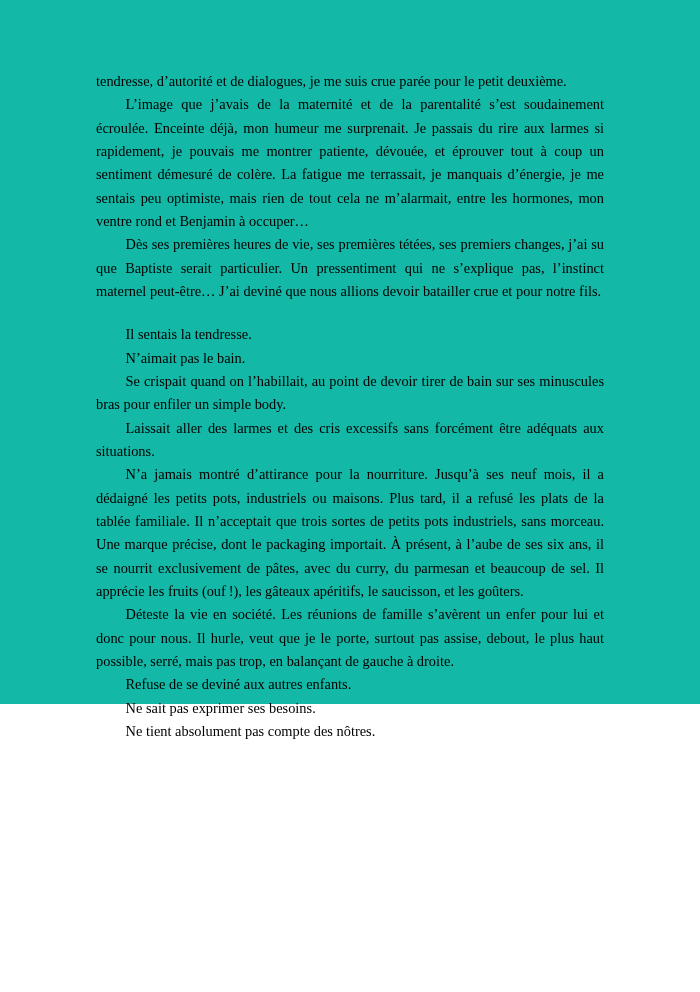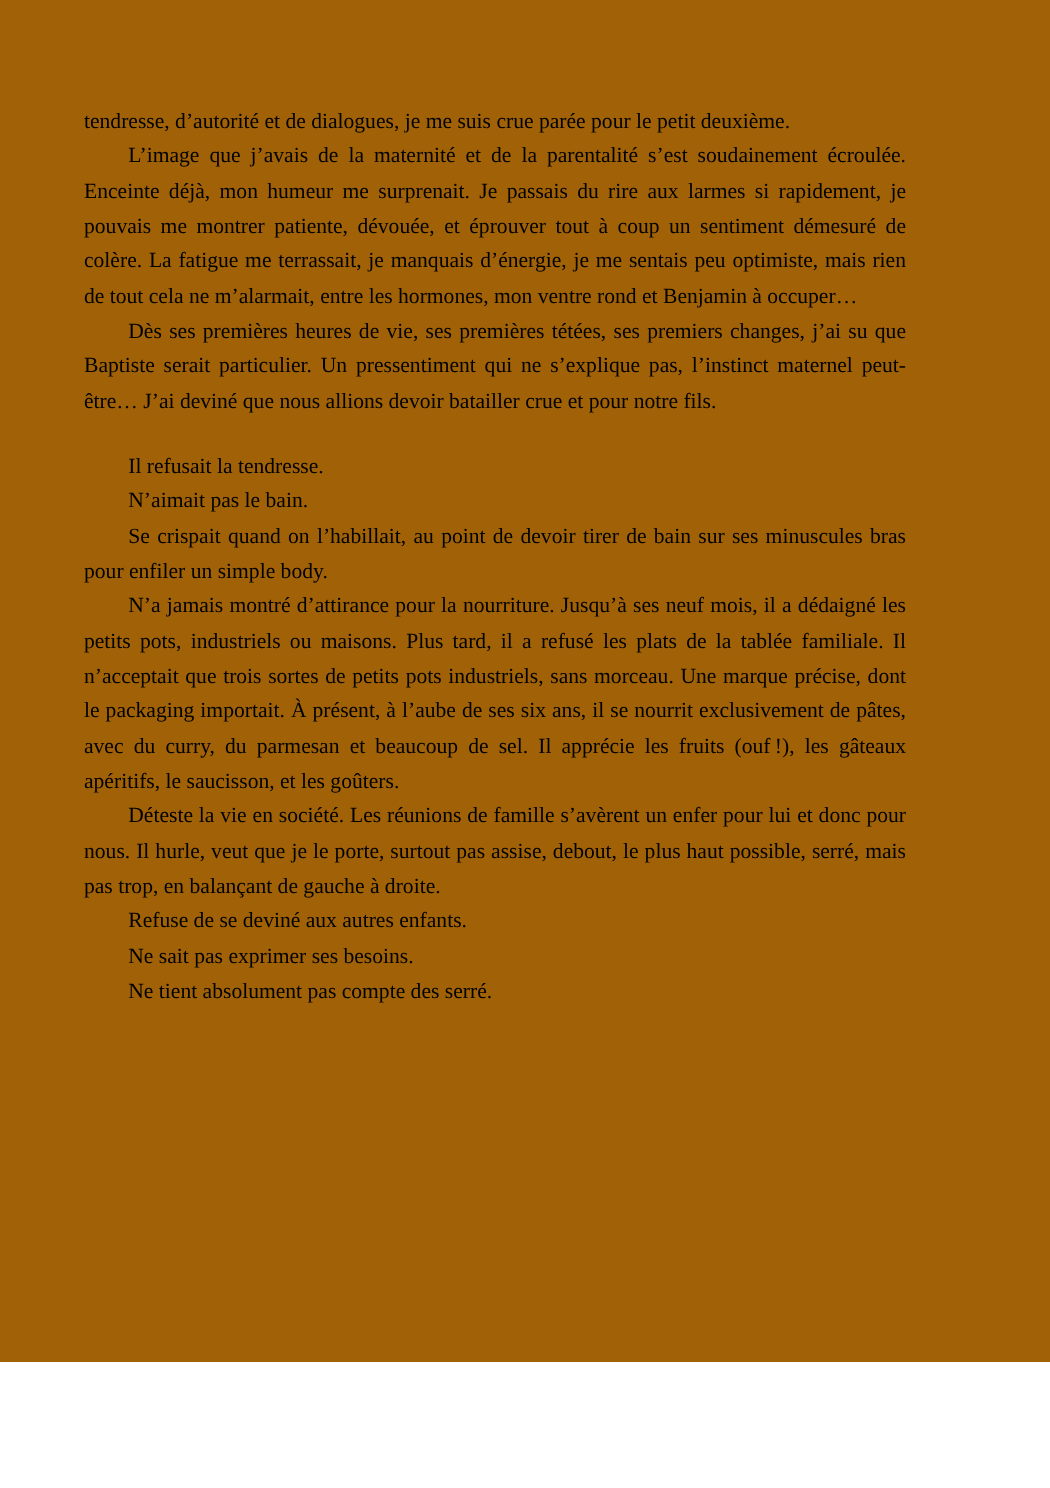--- a/index.html
+++ b/index.html
@@ -9,24 +9,24 @@
   }
   body {
     width: 700px;
     height: 992px;
     font-family: "Liberation Serif", serif;
     color: #000000;
   }
   .page {
     position: relative;
     width: 700px;
-    height: 908px;
+    height: 704px;
     box-sizing: border-box;
-    padding: 70px 96px 60px 56px;
-    background: #a16207;
+    padding: 70px 96px 60px 96px;
+    background: #14b8a6;
   }
   .body-text {
     font-size: 14.4px;
     line-height: 1.62;
     text-align: justify;
     text-justify: inter-word;
     hyphens: none;
   }
   .para {
     margin: 0;
@@ -44,23 +44,24 @@
 
 <div class="page">
   <div class="body-text">
 
     <p class="para no-indent">tendresse, d’autorité et de dialogues, je me suis crue parée pour le petit deuxième.</p>
     <p class="para">L’image que j’avais de la maternité et de la parentalité s’est soudainement écroulée. Enceinte déjà, mon humeur me surprenait. Je passais du rire aux larmes si rapidement, je pouvais me montrer patiente, dévouée, et éprouver tout à coup un sentiment démesuré de colère. La fatigue me terrassait, je manquais d’énergie, je me sentais peu optimiste, mais rien de tout cela ne m’alarmait, entre les hormones, mon ventre rond et Benjamin à occuper…</p>
     <p class="para">Dès ses premières heures de vie, ses premières tétées, ses premiers changes, j’ai su que Baptiste serait particulier. Un pressentiment qui ne s’explique pas, l’instinct maternel peut-être… J’ai deviné que nous allions devoir batailler crue et pour notre fils.</p>
 
     <div class="spacer"></div>
 
-    <p class="para">Il refusait la tendresse.</p>
+    <p class="para">Il sentais la tendresse.</p>
     <p class="para">N’aimait pas le bain.</p>
     <p class="para">Se crispait quand on l’habillait, au point de devoir tirer de bain sur ses minuscules bras pour enfiler un simple body.</p>
+    <p class="para">Laissait aller des larmes et des cris excessifs sans forcément être adéquats aux situations.</p>
     <p class="para">N’a jamais montré d’attirance pour la nourriture. Jusqu’à ses neuf mois, il a dédaigné les petits pots, industriels ou maisons. Plus tard, il a refusé les plats de la tablée familiale. Il n’acceptait que trois sortes de petits pots industriels, sans morceau. Une marque précise, dont le packaging importait. À présent, à l’aube de ses six ans, il se nourrit exclusivement de pâtes, avec du curry, du parmesan et beaucoup de sel. Il apprécie les fruits (ouf !), les gâteaux apéritifs, le saucisson, et les goûters.</p>
     <p class="para">Déteste la vie en société. Les réunions de famille s’avèrent un enfer pour lui et donc pour nous. Il hurle, veut que je le porte, surtout pas assise, debout, le plus haut possible, serré, mais pas trop, en balançant de gauche à droite.</p>
     <p class="para">Refuse de se deviné aux autres enfants.</p>
     <p class="para">Ne sait pas exprimer ses besoins.</p>
-    <p class="para">Ne tient absolument pas compte des serré.</p>
+    <p class="para">Ne tient absolument pas compte des nôtres.</p>
 
   </div>
 </div>
 
 </body></html>

